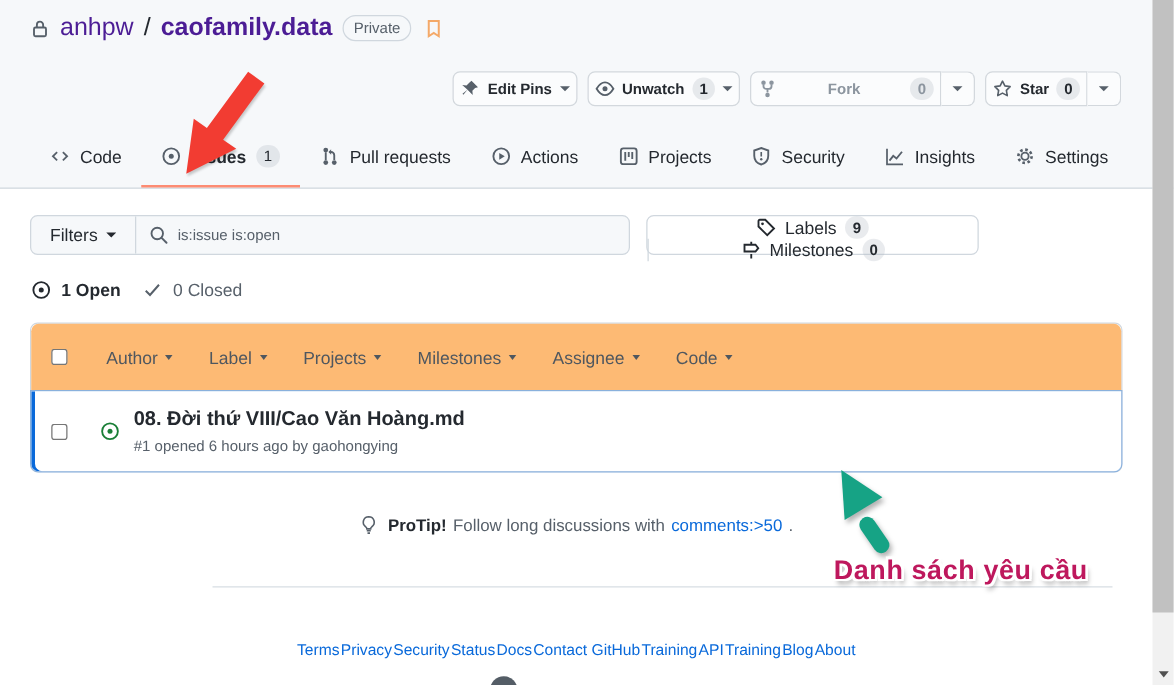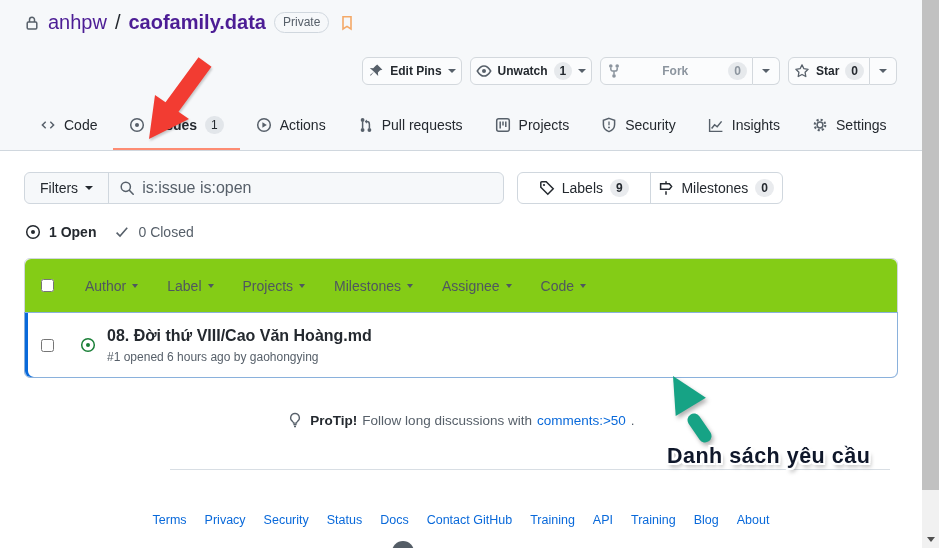--- a/index.html
+++ b/index.html
@@ -49,42 +49,42 @@
   .tab.active { font-weight:700; border-bottom-color:#fd8c73; }
 
   
   .toolbar { position:absolute; left:24px; right:41px; top:172px; height:32px; display:flex; }
   .search-wrap { width:480px; display:flex; align-items:stretch; border:1px solid #d0d7de;
                  border-radius:6px; background:#f6f8fa; overflow:hidden; }
   .filters-btn { display:flex; align-items:center; gap:7px; padding:0 15px; font-size:14px;
                  color:#24292f; border-right:1px solid #d0d7de; cursor:pointer;justify-content:space-between; }
   .search-field { flex:1; display:flex; align-items:center; gap:7px; padding:0 10px; }
   .search-field .icn { color:#57606a; }
-  .search-input { border:0; outline:0; background:transparent; font-size:16px; color:#57606a;
+  .search-input { border:0; outline:0; background:transparent; font-size:12px; color:#57606a;
                   flex:1; font-family:"Liberation Sans",sans-serif; }
   .lm-group { margin-left:13px; width:266px; display:flex; border:1px solid #d0d7de;
-              border-radius:6px; background:#fff; }
+              border-radius:6px; background:#fff;flex-direction:column; }
   .lm-btn { flex:1; display:flex; align-items:center; justify-content:center; gap:7px;
             font-size:14px; color:#24292f; cursor:pointer; }
   .lm-btn + .lm-btn { border-left:1px solid #d0d7de; }
   .lm-btn .icn { color:#24292f; }
   .new-issue { margin-left:auto; height:32px; padding:0 16px; background:#2da44e; color:#fff;
                border:1px solid rgba(27,31,36,.15); border-radius:6px; font-size:14px;
                font-weight:700; display:flex; align-items:center; cursor:pointer; }
 
   
   .state-row { position:absolute; left:25px; top:224px; display:flex; gap:18px; align-items:center; }
   .state-item { display:flex; align-items:center; gap:8px; font-size:14px;text-align:right; }
   .state-item.open { font-weight:700; color:#24292f; }
   .state-item.closed { color:#57606a; }
 
   
   .box { position:absolute; left:24px; right:41px; top:258px; border:1px solid #d0d7de;
          border-radius:6px; background:#fff; }
-  .box-hd { height:54px; background:#84cc16; border-bottom:1px solid #d0d7de;
+  .box-hd { height:54px; background:#fdba74; border-bottom:1px solid #d0d7de;
             border-radius:6px 6px 0 0; display:flex; align-items:center; padding:0 16px; }
   .cbx { width:13px; height:13px; accent-color:#0969da; cursor:pointer; }
   .th-filters { display:flex; gap:29px; margin-left:31px; }
   .th-filter { display:flex; align-items:center; gap:6px; font-size:14px; color:#4f575f; cursor:pointer; }
   .th-filter .caret { border-left-width:3.5px; border-right-width:3.5px; border-top-width:4px; }
 
   .issue-row { position:relative; height:64px; display:flex; align-items:center; padding:0 16px;
                border-radius:0 0 6px 6px;
                box-shadow: inset 3px 0 0 #0969da, 0 0 0 1px rgba(9,105,218,.35); }
   .issue-open-icn { color:#1a7f37; margin-left:26px; }
@@ -102,21 +102,21 @@
   
   .annot-svg { position:absolute; inset:0; width:939px; height:548px; pointer-events:none; z-index:50; }
   .callout { position:absolute; left:667px; top:444px; z-index:51; font-size:21.5px; font-weight:700;
              letter-spacing:.5px;
              text-shadow:-2px -2px 0 #fff, 2px -2px 0 #fff, -2px 2px 0 #fff, 2px 2px 0 #fff,
                          -2px 0 0 #fff, 2px 0 0 #fff, 0 -2px 0 #fff, 0 2px 0 #fff,
                          2px 4px 4px rgba(0,0,0,.35); }
 
   
   .footer-divider { position:absolute; left:170px; width:720px; top:469px; height:1px; background:#d8dee4; }
-  .footer { position:absolute; left:0; right:17px; top:513px; display:flex; justify-content:center; gap:18px; }
+  .footer { position:absolute; left:0; right:17px; top:513px; display:flex; justify-content:center; gap:1px; }
   .footer a { font-size:12.5px; color:#0969da; }
   .octo { position:absolute; left:392px; top:541px; width:22px; height:22px; border-radius:50%;
           background:#545d66; }
 
   
   .sbar { position:absolute; right:0; top:0; width:17px; height:548px; background:#f1f1f1; z-index:90; }
   .sbar .thumb { position:absolute; top:0; left:0; width:17px; height:490px; background:#c1c1c1; }
   .sbar .down { position:absolute; bottom:0; left:0; width:17px; height:17px; display:flex;
                 align-items:center; justify-content:center; }
   .sbar .down .tri { width:0; height:0; border-left:4px solid transparent; border-right:4px solid transparent;
@@ -213,37 +213,37 @@
             <circle cx="8" cy="8" r="6.3" fill="none" stroke="currentColor" stroke-width="1.5"></circle>
             <circle cx="8" cy="8" r="2"></circle>
           </svg>
         </span>
         <span>Issues</span>
         <span class="cnt" style="font-weight: 400;">1</span>
       </a>
       <a class="tab">
         <span class="icn">
           <svg width="16" height="16" viewBox="0 0 16 16" fill="currentColor">
-            <circle cx="8" cy="8" r="6.3" fill="none" stroke="currentColor" stroke-width="1.5"></circle>
-            <path d="M6.4 5.3v5.4L10.8 8z"></path>
-          </svg>
-        </span>
-        <span>Actions</span>
-      </a>
-      <a class="tab">
-        <span class="icn">
-          <svg width="16" height="16" viewBox="0 0 16 16" fill="currentColor">
             <circle cx="4.6" cy="3" r="1.9"></circle>
             <circle cx="4.6" cy="13" r="1.9"></circle>
             <circle cx="11.4" cy="13" r="1.9"></circle>
             <path d="M4.6 4.8v6.4M11.4 11V7.2a2.6 2.6 0 0 0-2.6-2.6H7.6" fill="none" stroke="currentColor" stroke-width="1.5"></path>
             <path d="M8.9 2.4L6.8 4.6l2.1 2.2z"></path>
           </svg>
         </span>
         <span>Pull requests</span>
+      </a>
+      <a class="tab">
+        <span class="icn">
+          <svg width="16" height="16" viewBox="0 0 16 16" fill="currentColor">
+            <circle cx="8" cy="8" r="6.3" fill="none" stroke="currentColor" stroke-width="1.5"></circle>
+            <path d="M6.4 5.3v5.4L10.8 8z"></path>
+          </svg>
+        </span>
+        <span>Actions</span>
       </a>
       <a class="tab">
         <span class="icn">
           <svg width="16" height="16" viewBox="0 0 16 16" fill="currentColor">
             <rect x="1.7" y="1.7" width="12.6" height="12.6" rx="2" fill="none" stroke="currentColor" stroke-width="1.5"></rect>
             <path d="M5.2 4.5v7M8 4.5v4M10.8 4.5v5.6" fill="none" stroke="currentColor" stroke-width="1.5"></path>
           </svg>
         </span>
         <span>Projects</span>
       </a>
@@ -398,21 +398,21 @@
 
 <svg class="annot-svg" viewBox="0 0 939 548">
   <g>
     <polygon points="149,139 155,95 165.5,102.3 198.5,57.3 211.5,66.7 178.5,111.7 189,119" fill="#f23c32" style="filter:drop-shadow(1px 2px 1px rgba(0,0,0,.2))"></polygon>
   </g>
   <g style="filter:drop-shadow(2px 3px 2px rgba(0,0,0,.3))">
     <polygon points="673,376 675.7,415.9 705.9,397.7" fill="#16a385"></polygon>
     <line x1="694" y1="420" x2="705" y2="436" stroke="#16a385" stroke-width="13" stroke-linecap="round"></line>
   </g>
 </svg>
-<div class="callout" style="color:#0f172a">Danh sách yêu cầu</div>
+<div class="callout" style="color:#be185d">Danh sách yêu cầu</div>
 
 <div class="footer-divider"></div>
 <div class="footer">
     <a>Terms</a>
     <a>Privacy</a>
     <a>Security</a>
     <a>Status</a>
     <a>Docs</a>
     <a>Contact GitHub</a>
     <a>Training</a>

